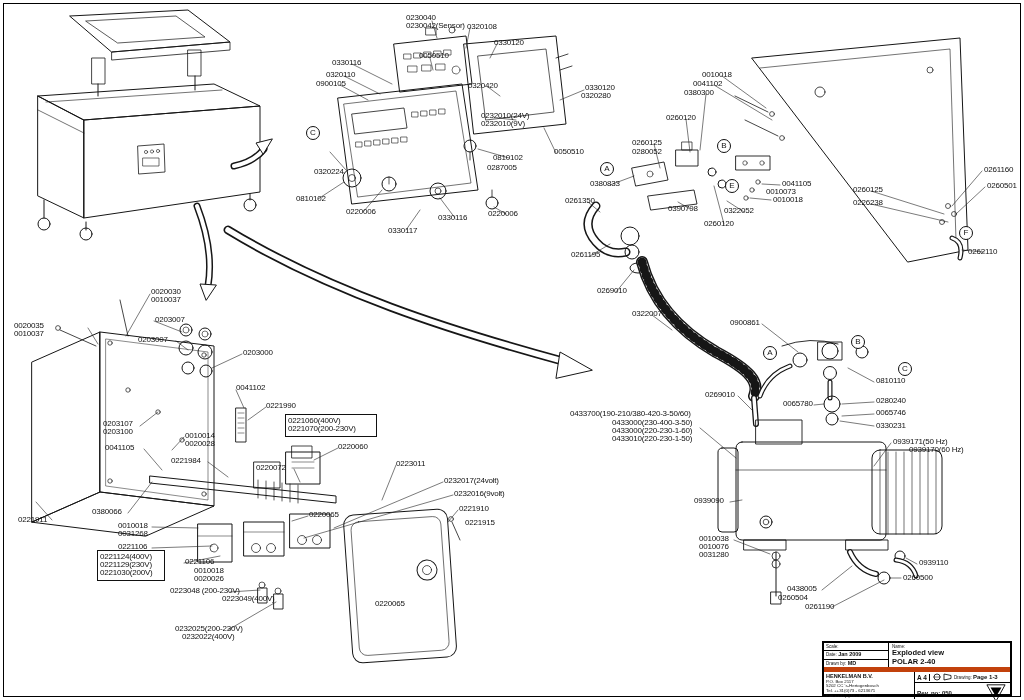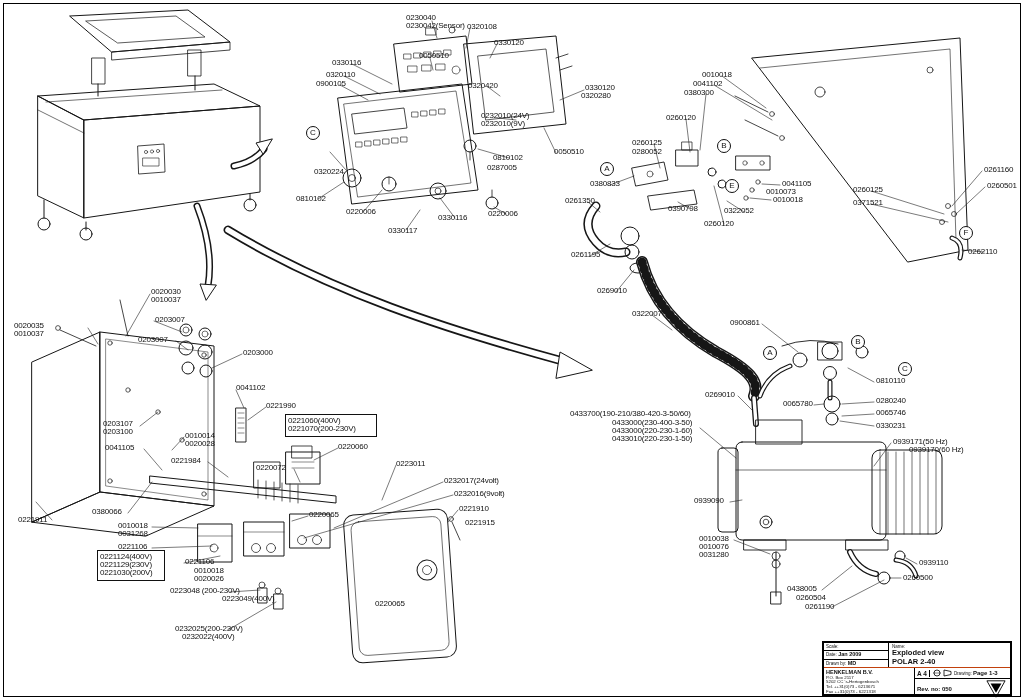--- a/index.html
+++ b/index.html
@@ -9,21 +9,21 @@
   #art{position:absolute;left:0;top:0}
   #labels-layer{position:absolute;left:0;top:0;width:837px;height:700px}
   .part-label{position:absolute;font-size:8px;line-height:8.5px;letter-spacing:-0.2px;
               white-space:nowrap;color:#111}
   .callout{position:absolute;width:12px;height:12px;border:1px solid #111;border-radius:50%;
            font-size:8px;line-height:12px;text-align:center;background:#fff;color:#111}
   .box-rect{position:absolute;border:1px solid #111}
   
   #title-block{position:absolute;left:822px;top:641px;width:190px;height:55px;border:2px solid #000;
                background:#fff;box-sizing:border-box}
-  .tb-row1{display:flex;height:24px;border-bottom:1px solid #c2410c}
+  .tb-row1{display:flex;height:24px;border-bottom:5px solid #c2410c}
   .tb-c1{width:64px;border-right:1px solid #000;display:flex;flex-direction:column}
   .tb-mini{flex:1;border-bottom:1px solid #000;padding:0 2px;font-size:5px;line-height:7px;white-space:nowrap}
   .tb-mini.last{border-bottom:none}
   .tb-lab{font-size:4.5px}
   .tb-val{font-size:5.5px;font-weight:bold}
   .tb-c2{flex:1;padding:1px 3px}
   .tb-c2 .tb-lab{display:block}
   .tb-title{font-size:7.5px;font-weight:bold;line-height:8.5px}
   .tb-row2{display:flex;height:27px}
   .tb-co{width:86px;border-right:1px solid #000;padding:1px 2px;overflow:hidden}
@@ -390,21 +390,21 @@
     <span class="part-label" style="left: 632px; top: 148px;">0280052</span>
     <span class="part-label" style="left: 590px; top: 180px;">0380833</span>
     <span class="part-label" style="left: 565px; top: 197px;">0261350</span>
     <span class="part-label" style="left: 668px; top: 205px;">0390798</span>
     <span class="part-label" style="left: 782px; top: 180px;">0041105</span>
     <span class="part-label" style="left: 766px; top: 188px;">0010073</span>
     <span class="part-label" style="left: 773px; top: 196px;">0010018</span>
     <span class="part-label" style="left: 724px; top: 207px;">0322052</span>
     <span class="part-label" style="left: 704px; top: 220px;">0260120</span>
     <span class="part-label" style="left: 853px; top: 186px;">0260125</span>
-    <span class="part-label" style="left: 853px; top: 199px;">0371521</span>
+    <span class="part-label" style="left: 853px; top: 199px;">0226238</span>
     <span class="part-label" style="left: 984px; top: 166px;">0261160</span>
     <span class="part-label" style="left: 987px; top: 182px;">0260501</span>
     <span class="part-label" style="left: 968px; top: 248px;">0262110</span>
     <span class="part-label" style="left: 571px; top: 251px;">0261195</span>
     <span class="part-label" style="left: 597px; top: 287px;">0269010</span>
     <span class="part-label" style="left: 632px; top: 310px;">0322007</span>
     <span class="part-label" style="left: 151px; top: 288px;">0020030</span>
     <span class="part-label" style="left: 151px; top: 296px;">0010037</span>
     <span class="part-label" style="left: 155px; top: 316px;">0203007</span>
     <span class="part-label" style="left: 14px; top: 322px;">0020035</span>
@@ -456,21 +456,21 @@
     <span class="part-label" style="left: 612px; top: 419px;">0433000(230-400-3-50)</span>
     <span class="part-label" style="left: 612px; top: 427px;">0433000(220-230-1-60)</span>
     <span class="part-label" style="left: 612px; top: 435px;">0433010(220-230-1-50)</span>
     <span class="part-label" style="left: 893px; top: 438px;">0939171(50 Hz)</span>
     <span class="part-label" style="left: 893px; top: 446px; padding-left: 16px;">0939170(60 Hz)</span>
     <span class="part-label" style="left: 694px; top: 497px;">0939090</span>
     <span class="part-label" style="left: 699px; top: 535px;">0010038</span>
     <span class="part-label" style="left: 699px; top: 543px;">0010076</span>
     <span class="part-label" style="left: 699px; top: 551px;">0031280</span>
     <span class="part-label" style="left: 787px; top: 585px;">0438005</span>
-    <span class="part-label" style="left: 796px; top: 594px;">0260504</span>
+    <span class="part-label" style="left: 778px; top: 594px;">0260504</span>
     <span class="part-label" style="left: 805px; top: 603px;">0261190</span>
     <span class="part-label" style="left: 919px; top: 559px;">0939110</span>
     <span class="part-label" style="left: 903px; top: 574px;">0260500</span>
     <span class="callout" style="left: 306px; top: 126px;">C</span>
     <span class="callout" style="left: 600px; top: 162px;">A</span>
     <span class="callout" style="left: 717px; top: 139px;">B</span>
     <span class="callout" style="left: 725px; top: 179px;">E</span>
     <span class="callout" style="left: 959px; top: 226px;">F</span>
     <span class="callout" style="left: 763px; top: 346px;">A</span>
     <span class="callout" style="left: 851px; top: 335px;">B</span>

